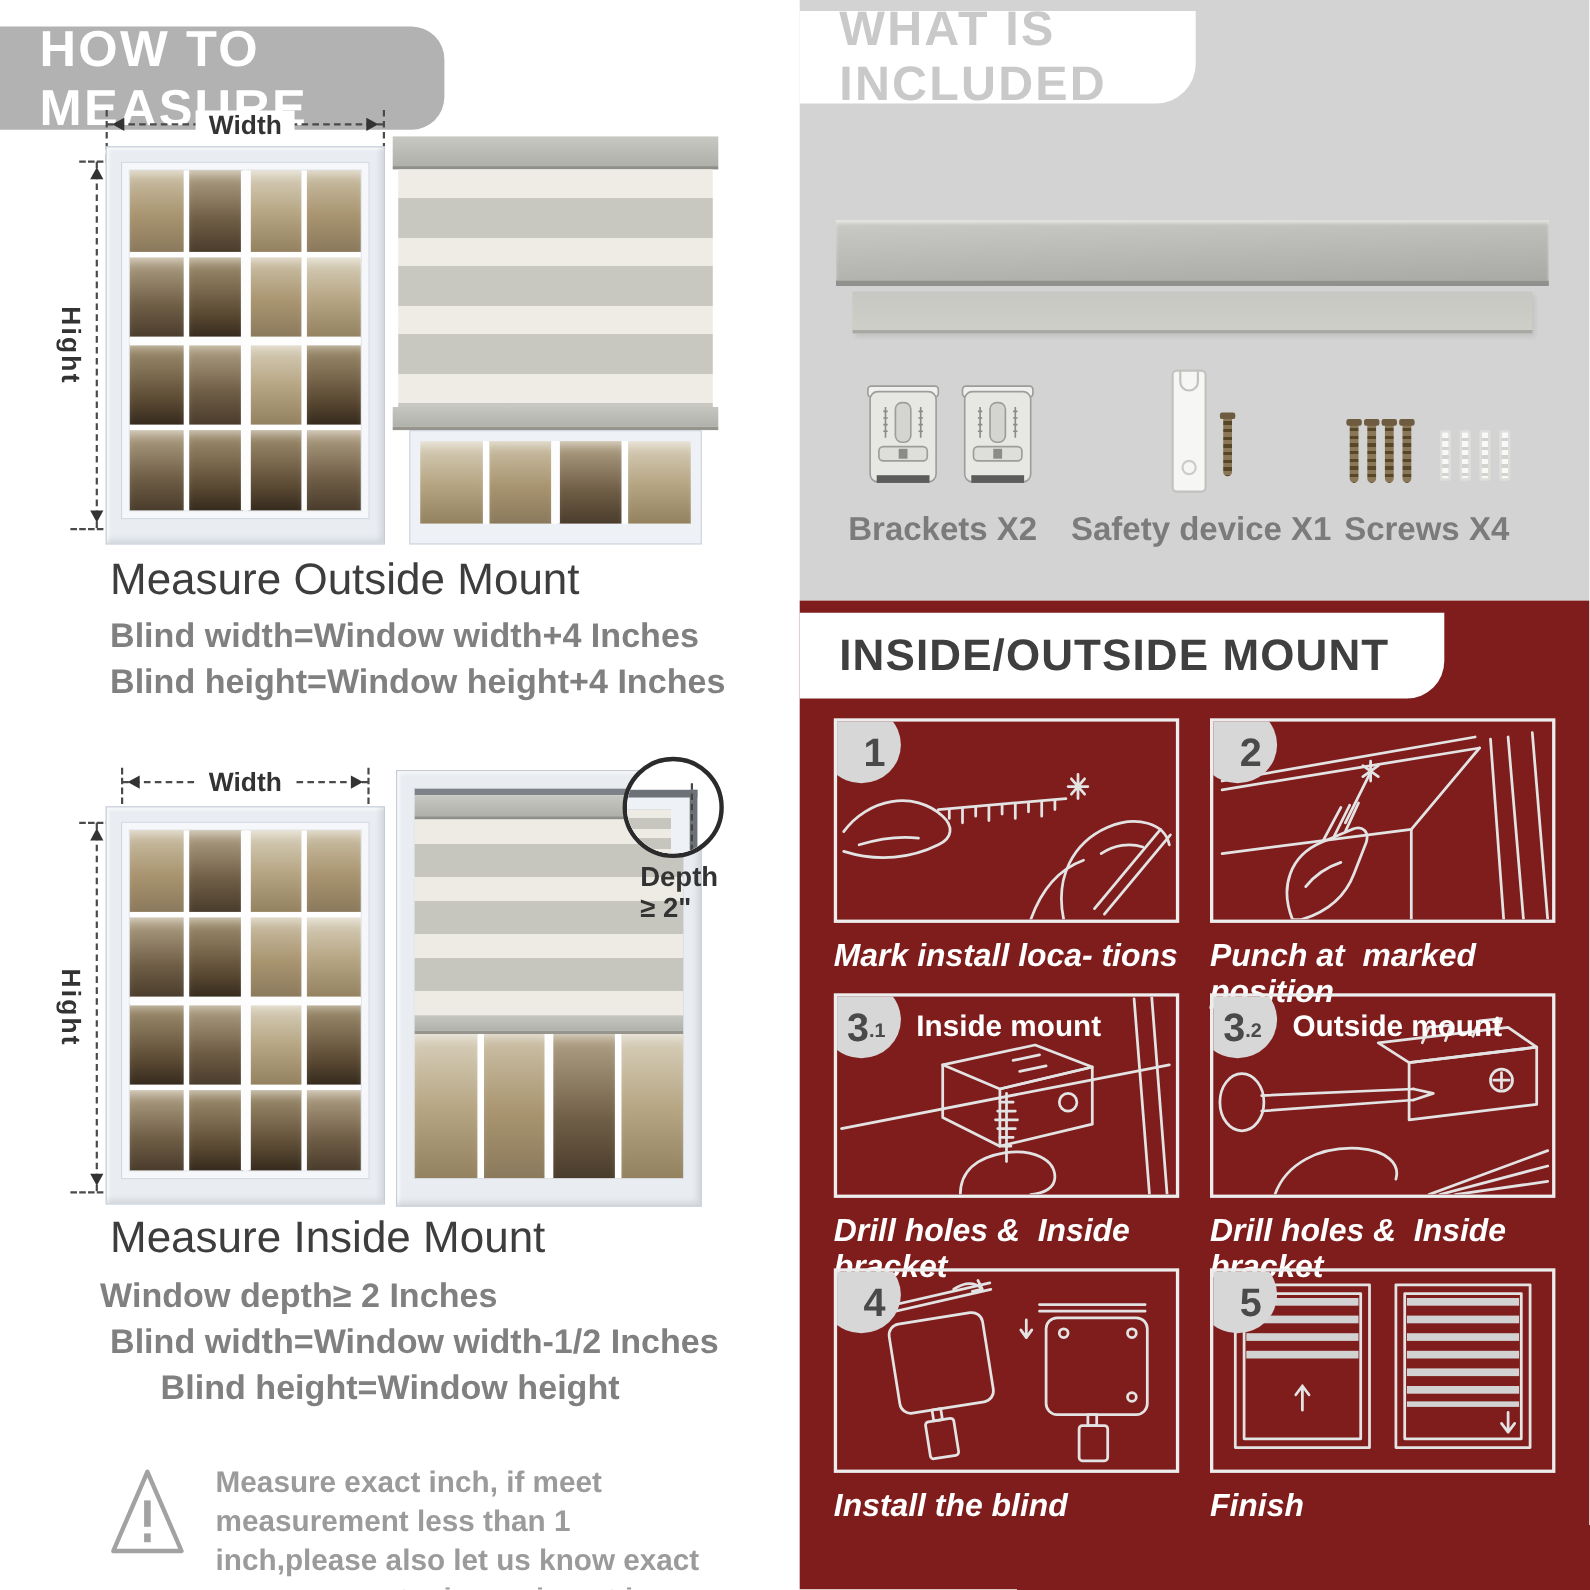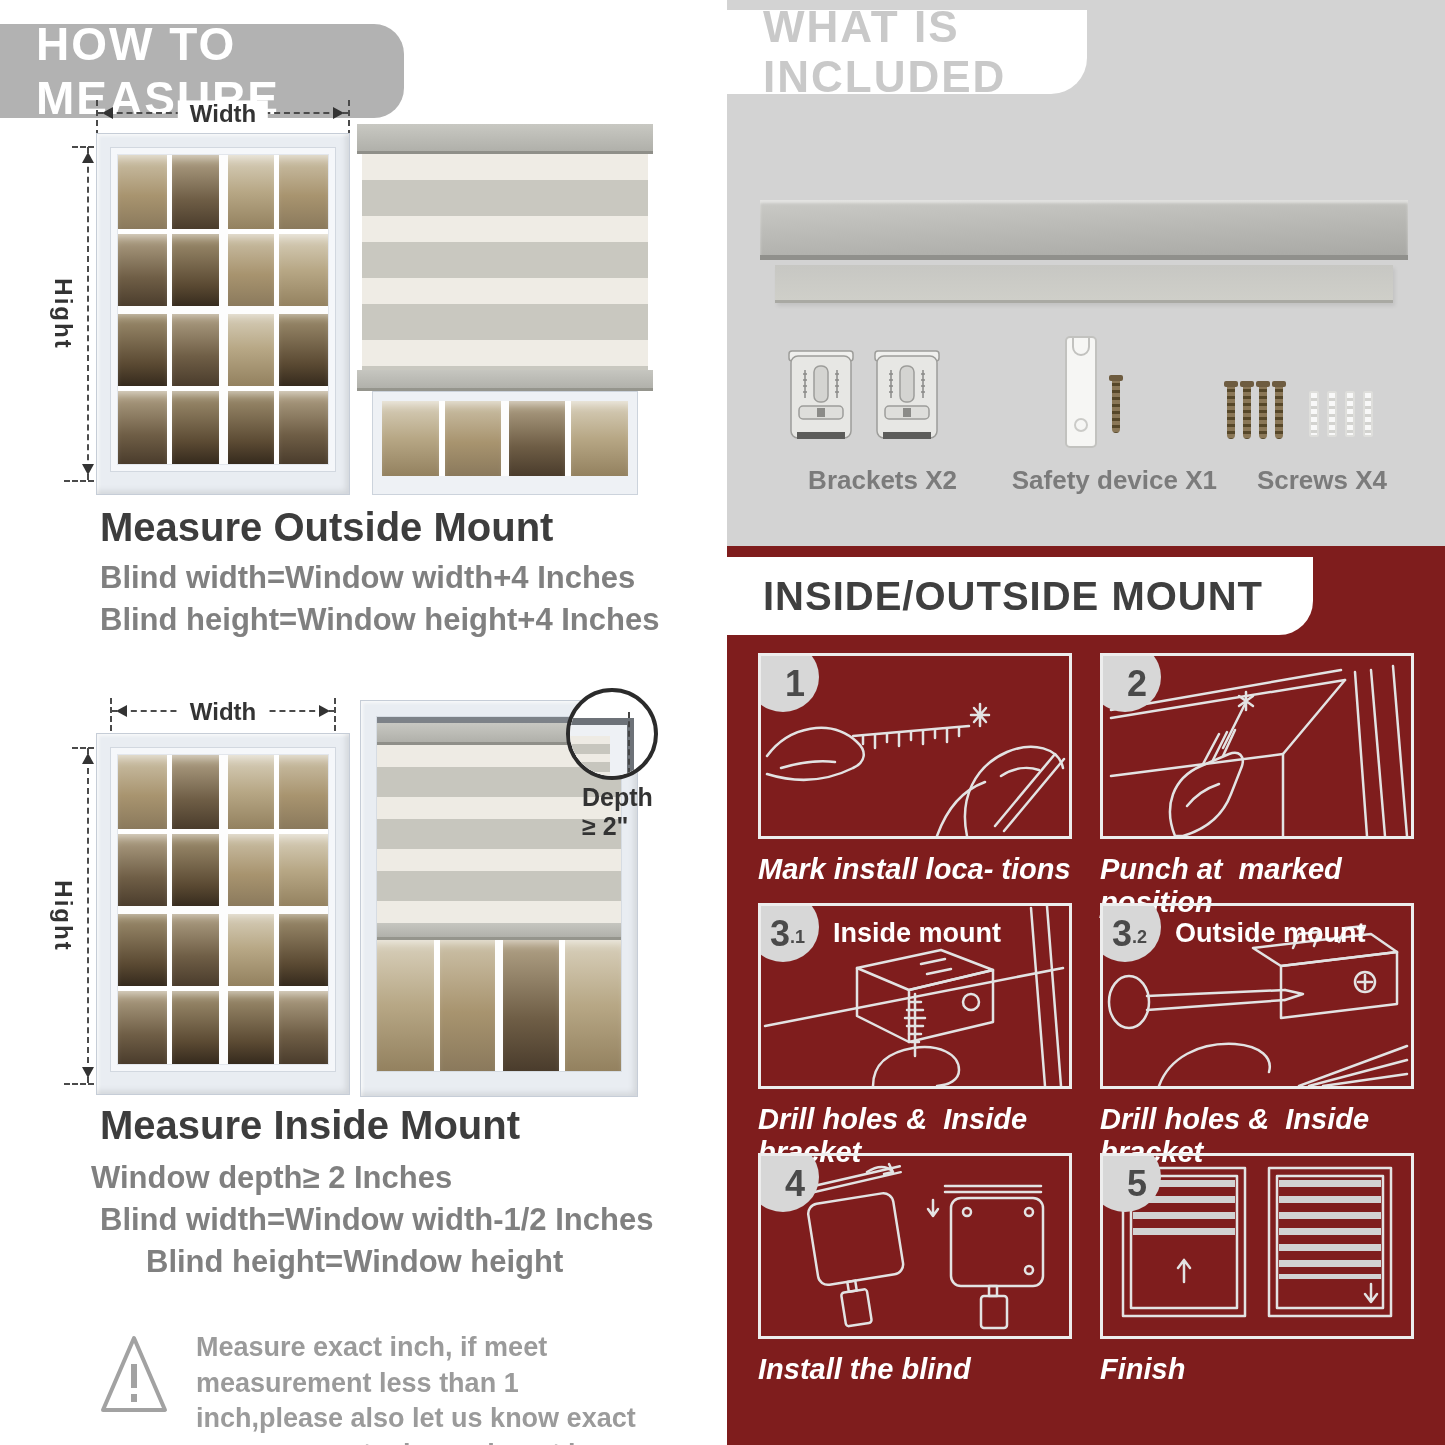--- a/index.html
+++ b/index.html
@@ -53,21 +53,21 @@
   .vguide { border-left:2px dashed #4a4a4a; width:0; }
   .varrow { border-left:2px dashed #4a4a4a; width:0; }
   .varrow::before { content:""; position:absolute; top:-1px; left:-7px;
     border:6px solid transparent; border-bottom:11px solid #333; }
   .varrow::after { content:""; position:absolute; bottom:-1px; left:-7px;
     border:6px solid transparent; border-top:11px solid #333; }
   .vlbl { position:absolute; left:-40px; top:50%; transform:translateY(-50%);
     writing-mode:vertical-rl; font-size:24px; font-weight:700; color:#333; letter-spacing:2px; }
   .tick { border-top:2px dashed #4a4a4a; width:30px; height:0; }
 
-  .h2 { font-size:40px; font-weight:700; color:#3d3d3d; }
+  .h2 { font-size:40px; font-weight:400; color:#3d3d3d; }
   .formula { font-size:31px; font-weight:700; color:#808080; }
 
   .warn-text { width:445px; font-size:27px; font-weight:600; color:#9b9b9b; line-height:1.32; }
 
   
   .magnifier { width:92px; height:92px; border:4px solid #2b2b2b; border-radius:50%;
     background:#fff; overflow:hidden; z-index:5; }
   .mag-wall { position:absolute; left:-8px; top:26px; width:72px; height:80px;
     background:#eef1f5; border-top:7px solid #6d7278; border-right:7px solid #6d7278; }
   .mag-blind { position:absolute; left:-8px; top:44px; width:48px; height:60px;
@@ -81,21 +81,21 @@
     border-radius:0 0 36px 0; display:flex; align-items:center; padding-left:36px;
     color:#c9c9c9; font-size:44px; font-weight:700; letter-spacing:2px; }
   .product-lbl { position:absolute; left:0; top:140px; width:100%; text-align:center;
     font-size:33px; font-weight:700; color:#6e6e6e; }
   .headrail-top { position:absolute; left:33px; top:200px; width:648px; height:60px;
     background:linear-gradient(178deg,#cacac6,#b6b6b2 60%,#a9a9a5);
     border-bottom:5px solid #90908c; box-shadow:inset 0 3px 3px rgba(255,255,255,.5); }
   .headrail-bottom { position:absolute; left:48px; top:265px; width:618px; height:38px;
     background:linear-gradient(180deg,#c7c7c3,#cfcfc9);
     border-bottom:3px solid #a9a9a3; box-shadow:2px 3px 4px rgba(0,0,0,.08); }
-  .item-lbl { font-size:26px; font-weight:700; color:#7b7b7b; text-align:right; }
+  .item-lbl { font-size:30px; font-weight:700; color:#7b7b7b; text-align:center; }
   .screw { width:8px; height:54px; border-radius:0 0 4px 4px;
     background:repeating-linear-gradient(180deg,#8a7757 0 4px,#564729 4px 7px); position:relative; }
   .screw::before { content:""; position:absolute; left:-3px; top:-4px; width:14px; height:6px;
     background:#6e5c40; border-radius:2px; }
   .anchor { width:10px; height:46px; border:2px solid #dededb; border-radius:2px;
     background:repeating-linear-gradient(180deg,rgba(255,255,255,.85) 0 5px,rgba(210,210,206,.8) 5px 8px); }
 
   
   .mount-panel { left:727px; top:546px; width:718px; height:899px; background:#7f1d1d; }
   .mount-card { position:absolute; left:0; top:11px; width:586px; height:78px; background:#fff;

